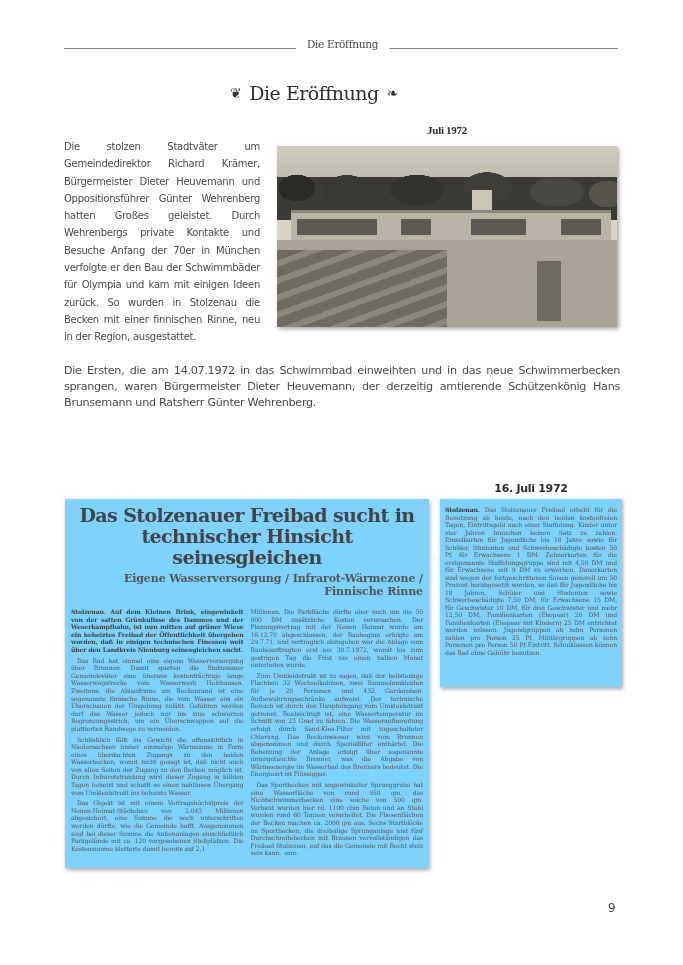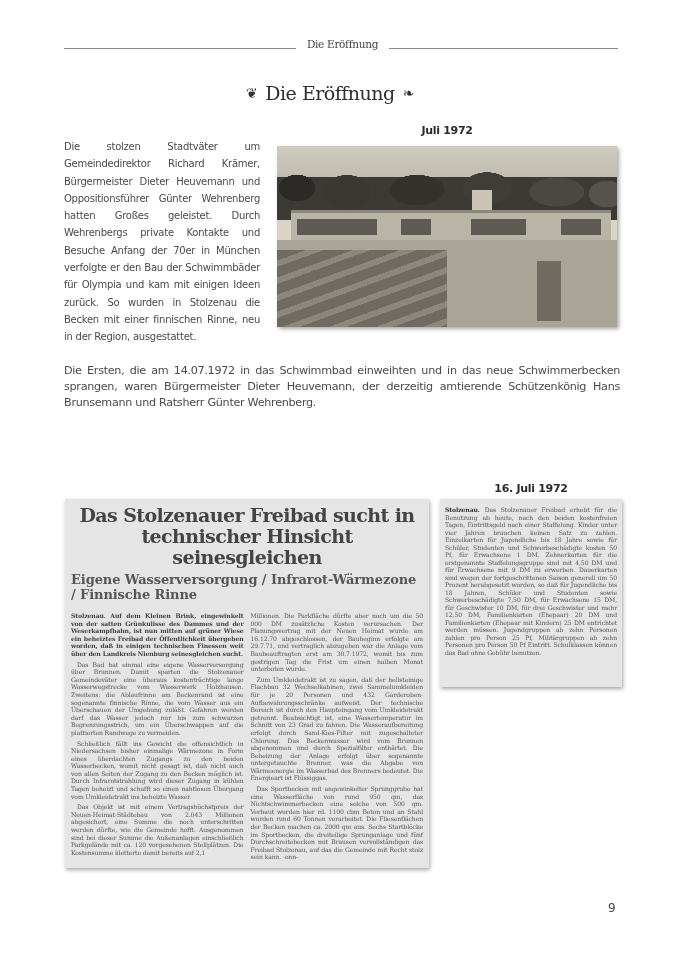--- a/index.html
+++ b/index.html
@@ -5,21 +5,21 @@
     * { box-sizing: border-box; margin: 0; padding: 0; }
     html, body { width: 683px; height: 965px; background: #ffffff; overflow: hidden; }
     body { position: relative; font-family: "DejaVu Sans", sans-serif; color: #3a3a3a; }
 
     .running-header { position: absolute; top: 38px; left: 64px; width: 554px; height: 20px; }
     .running-header .rule { position: absolute; top: 10px; height: 1px; background: #8a8a8a; }
     .running-header .rule.left { left: 0; width: 232px; }
     .running-header .rule.right { left: 325px; width: 229px; }
     .running-header .label { position: absolute; left: 232px; width: 93px; text-align: center; top: 0; font-family: "DejaVu Serif", serif; font-size: 10.5px; color: #444; letter-spacing: -0.3px; }
 
-    .title { position: absolute; top: 82px; left: 0; width: 628px; text-align: center; font-family: "DejaVu Serif", serif; font-size: 19px; color: #2e2e2e; letter-spacing: -0.5px; margin-left: 16px; }
+    .title { position: absolute; top: 82px; left: 0; width: 628px; text-align: center; font-family: "DejaVu Serif", serif; font-size: 19px; color: #2e2e2e; letter-spacing: -0.5px; }
     .title .orn { font-size: 14px; margin: 0 8px; color: #333; position: relative; top: -2px; }
 
     .caption { position: absolute; font-family: "DejaVu Sans", sans-serif; font-weight: bold; font-size: 11px; color: #2b2b2b; text-align: center; letter-spacing: -0.3px; }
 
     .intro { position: absolute; top: 138px; left: 64px; width: 196px; font-size: 10px; line-height: 17.3px; text-align: justify; color: #4a4a4a; letter-spacing: -0.25px; }
 
     .photo { position: absolute; top: 146px; left: 277px; width: 340px; height: 181px; background: #d9d4c6; box-shadow: 2px 2px 4px rgba(0,0,0,0.35); overflow: hidden; }
     .photo .sky { position: absolute; left: 0; top: 0; width: 100%; height: 40px; background: linear-gradient(#cfcbc0, #bdb8ab); }
     .photo .trees { position: absolute; left: 0; top: 12px; width: 100%; height: 62px; background:
         radial-gradient(ellipse 30px 22px at 20px 30px, #2c2a26 60%, transparent 61%),
@@ -31,24 +31,24 @@
         linear-gradient(transparent 30%, #3c3a35 30%); }
     .photo .building { position: absolute; left: 14px; top: 64px; width: 320px; height: 30px; background: #b9b4a6; border-top: 3px solid #8b877b; }
     .photo .building .win { position: absolute; top: 6px; height: 16px; background: #5c5a53; }
     .photo .tower { position: absolute; left: 195px; top: 44px; width: 20px; height: 22px; background: #c9c4b5; }
     .photo .deck { position: absolute; left: 0; top: 94px; width: 100%; height: 87px; background: #a9a496; }
     .photo .pool { position: absolute; left: 0; top: 104px; width: 170px; height: 77px; background: repeating-linear-gradient(160deg, #6f6b60 0 10px, #8b877a 10px 16px); }
     .photo .pool2 { position: absolute; left: 260px; top: 115px; width: 24px; height: 60px; background: #6f6b60; }
 
     .para2 { position: absolute; top: 363px; left: 64px; width: 556px; font-size: 11.2px; line-height: 16px; color: #4a4a4a; text-align: justify; letter-spacing: -0.3px; }
 
-    .clip { position: absolute; background: #e5e5e5; box-shadow: 1px 2px 4px rgba(0,0,0,0.35); font-family: "DejaVu Serif", serif; color: #333; overflow: hidden; }
+    .clip { position: absolute; background: #7dd3fc; box-shadow: 1px 2px 4px rgba(0,0,0,0.35); font-family: "DejaVu Serif", serif; color: #333; overflow: hidden; }
     .clip1 { top: 499px; left: 65px; width: 364px; height: 369px; padding: 6px 6px; }
     .clip1 .head { font-size: 19px; font-weight: bold; text-align: center; line-height: 21px; color: #444; letter-spacing: -0.6px; }
-    .clip1 .sub { font-size: 13px; font-weight: bold; text-align: left; margin-top: 4px; color: #555; letter-spacing: -0.1px; }
+    .clip1 .sub { font-size: 11px; font-weight: bold; text-align: right; margin-top: 4px; color: #555; letter-spacing: -0.1px; }
     .clip1 .cols { display: flex; gap: 7px; margin-top: 10px; }
     .clip1 .col { width: 173px; font-size: 6.1px; line-height: 7.6px; text-align: justify; color: #555; letter-spacing: -0.1px; }
     .clip1 .col p { margin-bottom: 3px; text-indent: 6px; }
     .clip1 .col p.lead { font-weight: bold; text-indent: 0; color: #3f3f3f; }
 
     .clip2 { top: 499px; left: 440px; width: 182px; height: 188px; padding: 4px 5px; }
     .clip2 .head { font-size: 10.2px; font-weight: bold; text-align: center; line-height: 12.5px; color: #333; letter-spacing: -0.4px; }
     .clip2 .body { margin-top: 3px; font-size: 6.1px; line-height: 7.5px; text-align: justify; color: #555; letter-spacing: -0.1px; }
     .clip2 .body b { color: #333; }
 
@@ -60,21 +60,21 @@
 <div class="running-header">
   <div class="rule left"></div>
   <div class="label">Die Eröffnung</div>
   <div class="rule right"></div>
 </div>
 
 <div class="title">
   <span class="orn">❦</span><span>Die Eröffnung</span><span class="orn">❧</span>
 </div>
 
-<div class="caption" style="top:124px;left:277px;width:340px;">Juli 1972</div>
+<div class="caption" style="top:124px;left:277px;width:340px;font-family:Liberation Serif, serif;">Juli 1972</div>
 
 <div class="intro">Die stolzen Stadtväter um Gemeindedirektor Richard Krämer, Bürgermeister Dieter Heuvemann und Oppositionsführer Günter Wehrenberg hatten Großes geleistet. Durch Wehrenbergs private Kontakte und Besuche Anfang der 70er in München verfolgte er den Bau der Schwimmbäder für Olympia und kam mit einigen Ideen zurück. So wurden in Stolzenau die Becken mit einer finnischen Rinne, neu in der Region, ausgestattet.</div>
 
 <div class="photo">
   <div class="sky"></div>
   <div class="trees"></div>
   <div class="tower"></div>
   <div class="building">
     <div class="win" style="left:6px;width:80px;"></div>
     <div class="win" style="left:110px;width:30px;"></div>

